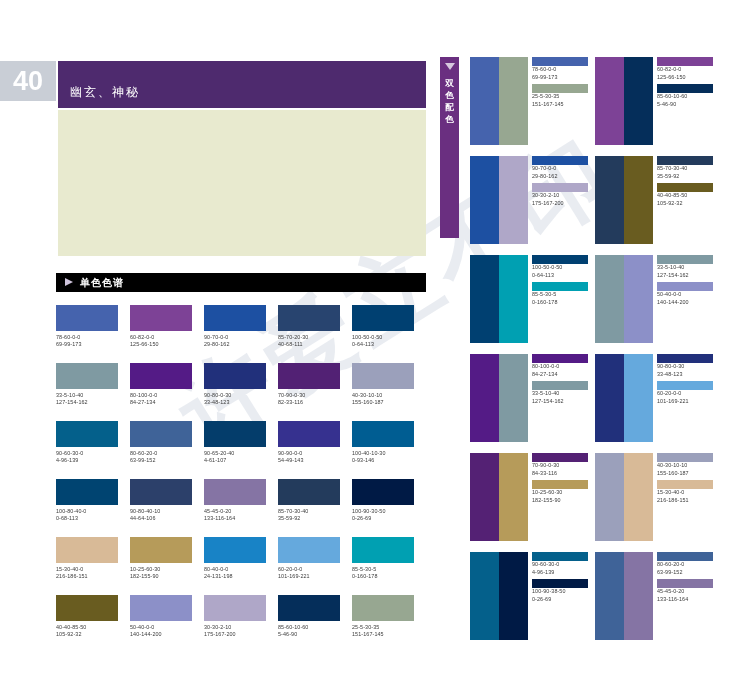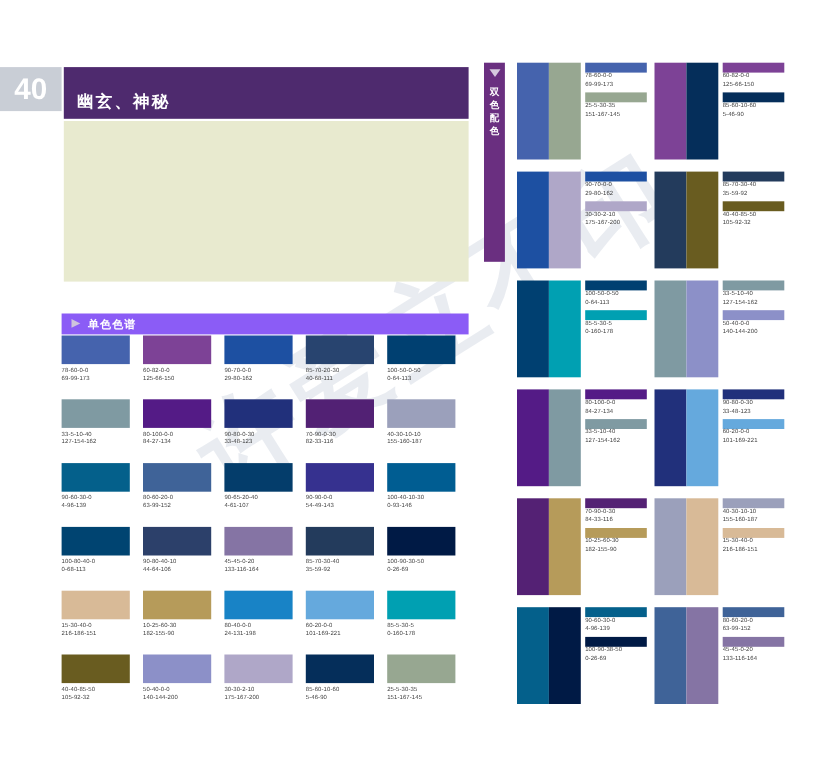--- a/index.html
+++ b/index.html
@@ -35,32 +35,32 @@
     display:flex;align-items:center;justify-content:center;
     letter-spacing:0px;
   }
   .title-banner{
     position:absolute;left:58px;top:61px;width:368px;height:47px;
     background:#4e2a6e;
   }
   .title-text{
     position:absolute;left:70px;top:61px;height:62px;
     display:flex;align-items:center;
-    color:#ffffff;font-size:15px;font-weight:bold;
+    color:#ffffff;font-size:12px;font-weight:normal;
     letter-spacing:2px;
   }
   .cream-block{
     position:absolute;left:58px;top:110px;width:368px;height:146px;
     background:#e8eacf;
   }
 
   
   .sec-header{
-    position:absolute;left:56px;top:285px;width:370px;height:19px;
-    background:#8b5cf6;
+    position:absolute;left:56px;top:273px;width:370px;height:19px;
+    background:#000000;
   }
   .sec-header .tri{
     position:absolute;left:9px;top:5px;
     width:0;height:0;
     border-left:8px solid #cfc4dc;
     border-top:4.5px solid transparent;
     border-bottom:4.5px solid transparent;
   }
   .sec-header .lbl{
     position:absolute;left:24px;top:0;height:19px;

